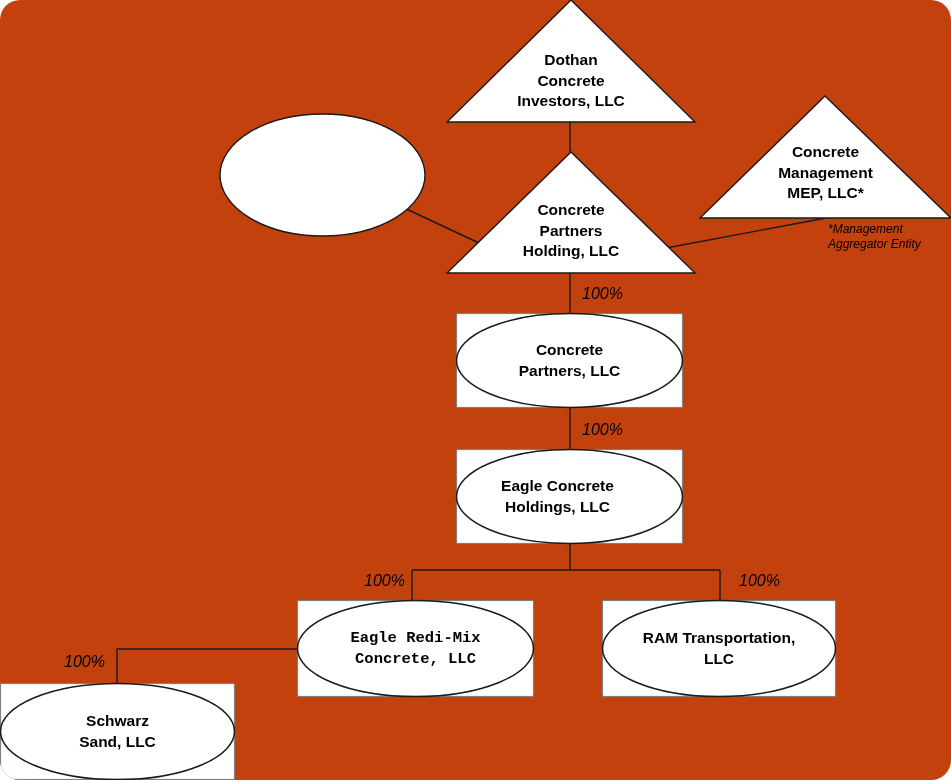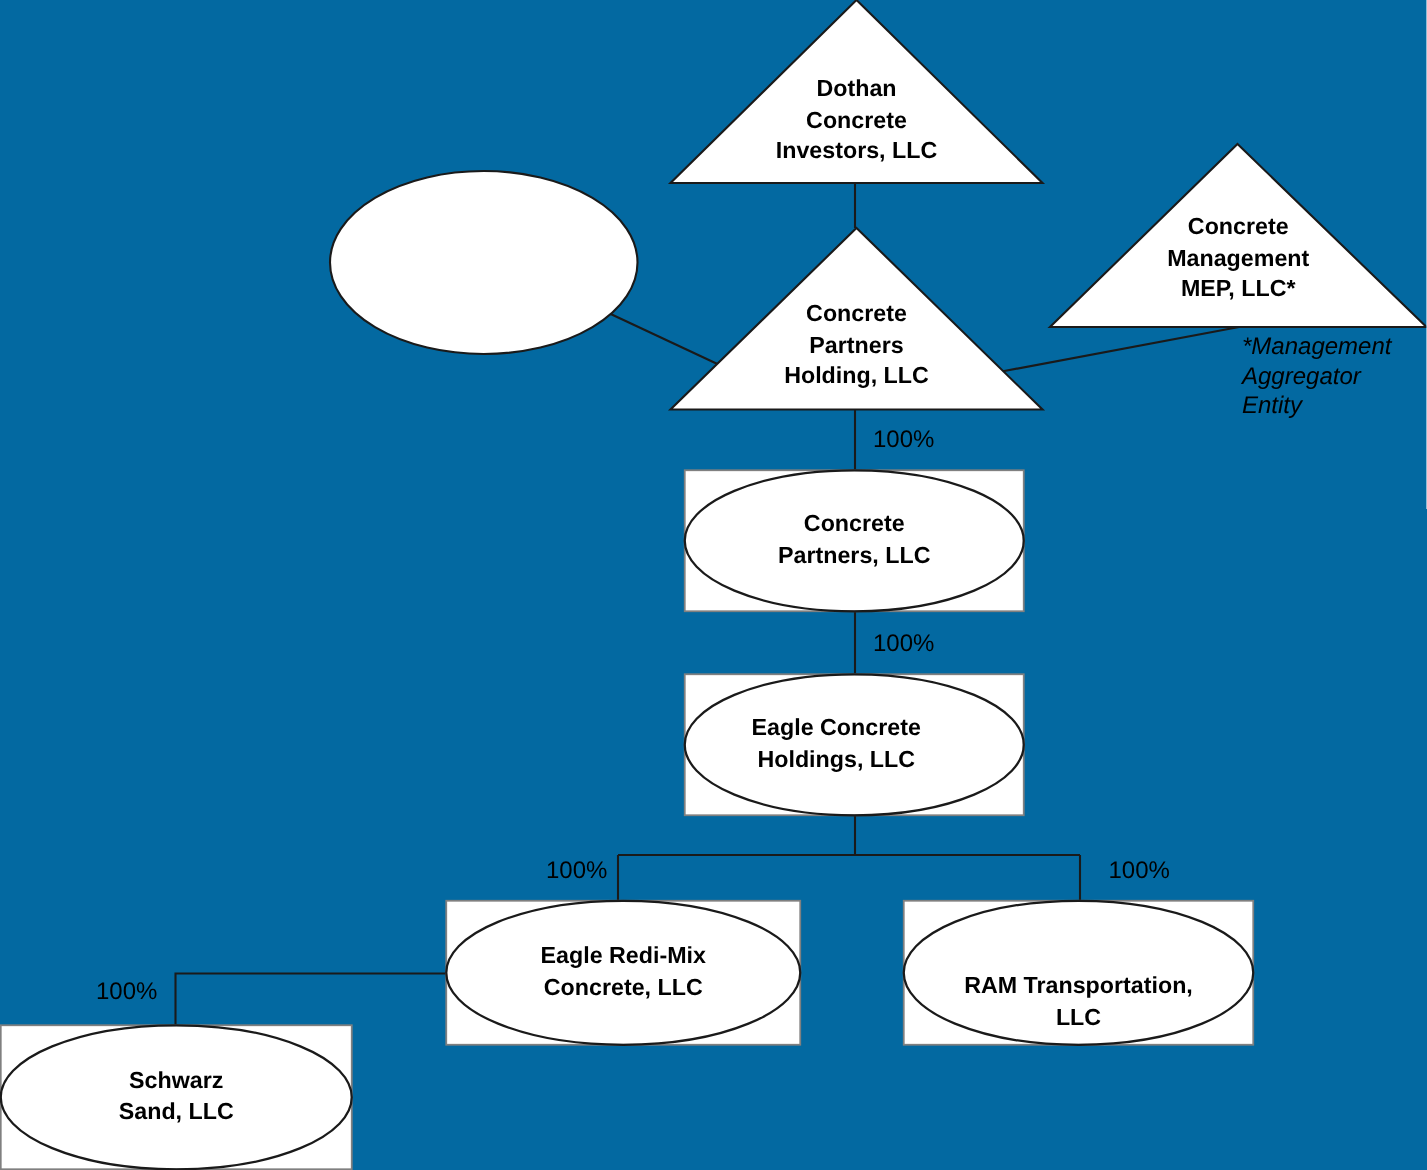--- a/index.html
+++ b/index.html
@@ -10,21 +10,22 @@
   }
   body {
     font-family: "Liberation Sans", sans-serif;
     -webkit-font-smoothing: antialiased;
   }
   #chart-root {
     position: relative;
     width: 951px;
     height: 780px;
     overflow: hidden;
-    background: #0369a1;
+    background: #c2410c;
+    border-radius: 20px;
   }
   #chart-svg {
     position: absolute;
     top: 0;
     left: 0;
     width: 951px;
     height: 780px;
     display: block;
   }
   .node-label {
@@ -34,31 +35,32 @@
     font-weight: bold;
     font-size: 15.5px;
     line-height: 1.33;
     color: #000000;
     white-space: pre-line;
     pointer-events: none;
   }
   .edge-label {
     position: absolute;
     font-family: "Liberation Sans", sans-serif;
+    font-style: italic;
     font-size: 16px;
     line-height: 1.2;
     color: #000000;
     white-space: nowrap;
     text-align: right;
   }
   .footnote {
     position: absolute;
     font-family: "Liberation Sans", sans-serif;
     font-style: italic;
-    font-size: 16px;
+    font-size: 12px;
     line-height: 1.22;
     color: #000000;
     text-align: left;
     white-space: pre-line;
   }
 </style>
 </head>
 <body>
 
 <div id="chart-root">
@@ -129,24 +131,24 @@
   <div class="node-label" style="left:447px; top:200px; width:248px;">Concrete
 Partners
 Holding, LLC</div>
 
   <div class="node-label" style="left:456px; top:340px; width:227px;">Concrete
 Partners, LLC</div>
 
   <div class="node-label" style="left:456px; top:476px; width:203px;">Eagle Concrete
 Holdings, LLC</div>
 
-  <div class="node-label" style="left:297px; top:628px; width:237px;">Eagle Redi-Mix
+  <div class="node-label" style="left:297px; top:628px; width:237px;font-family:Liberation Mono, monospace;">Eagle Redi-Mix
 Concrete, LLC</div>
 
-  <div class="node-label" style="left:602px; top:628px; width:234px;margin-top:20px;">RAM Transportation,
+  <div class="node-label" style="left:602px; top:628px; width:234px;">RAM Transportation,
 LLC</div>
 
   <div class="node-label" style="left:0px; top:711px; width:235px;text-align:center;">Schwarz
 Sand, LLC</div>
 
   <div class="edge-label" style="left:582px; top:284px;">100%</div>
 
   <div class="edge-label" style="left:582px; top:420px;">100%</div>
 
   <div class="edge-label" style="left:364px; top:571px;">100%</div>

